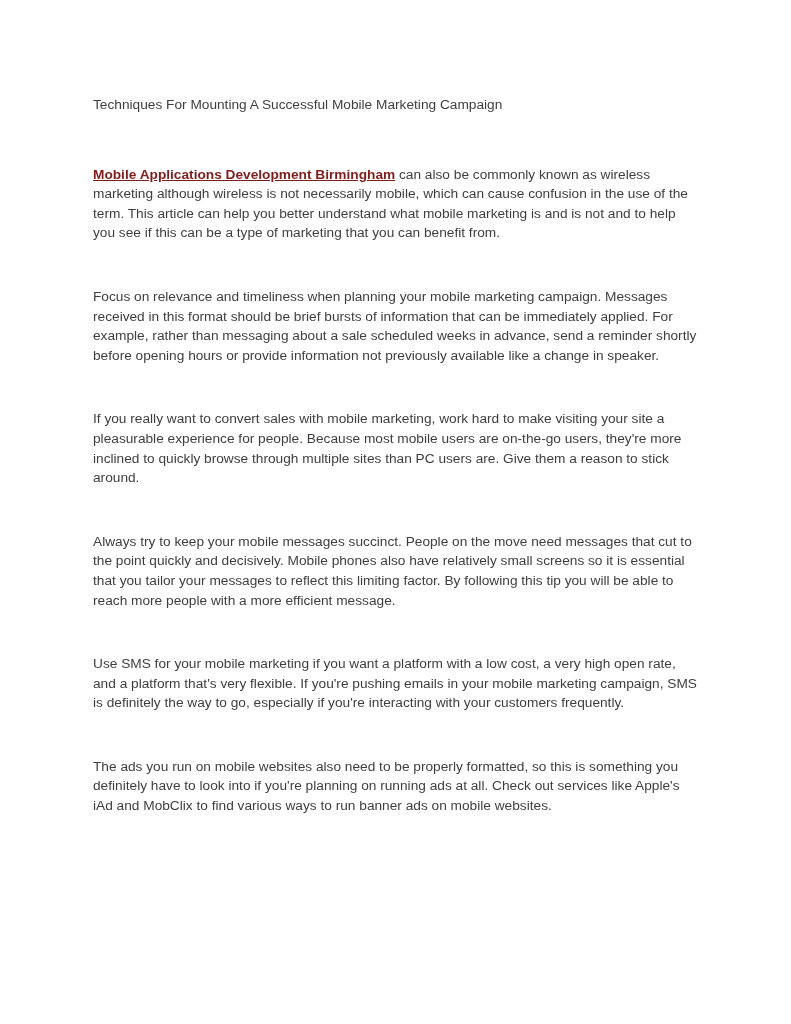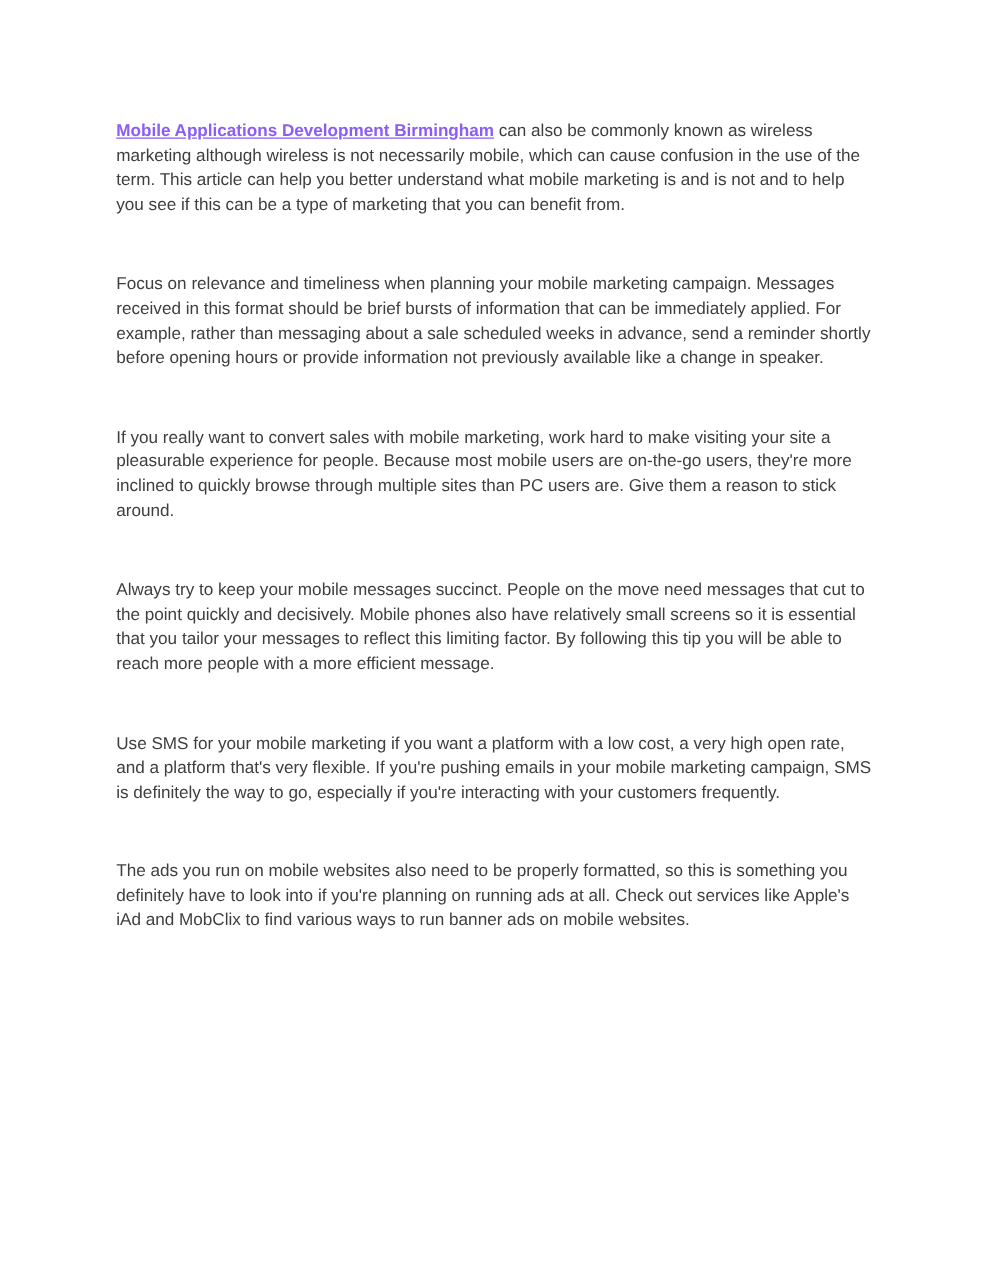--- a/index.html
+++ b/index.html
@@ -24,31 +24,32 @@
     font-size: 13.7px;
     font-weight: 400;
     line-height: 19.6px;
     color: #3e3e3e;
   }
   .para {
     margin: 0 0 44px 0;
     text-align: left;
   }
   a.doc-link {
-    color: #8b5cf6;
+    color: #7f1d1d;
     font-weight: 700;
     text-decoration: underline;
     cursor: pointer;
   }
 </style>
 </head>
 <body>
 
 <div class="page">
 
+  <p class="title">Techniques For Mounting A Successful Mobile Marketing Campaign</p>
 
   <p class="para"><a class="doc-link">Mobile Applications Development Birmingham</a><span> can also be commonly known as wireless marketing although wireless is not necessarily mobile, which can cause confusion in the use of the term. This article can help you better understand what mobile marketing is and is not and to help you see if this can be a type of marketing that you can benefit from.</span></p>
 
   <p class="para">Focus on relevance and timeliness when planning your mobile marketing campaign. Messages received in this format should be brief bursts of information that can be immediately applied. For example, rather than messaging about a sale scheduled weeks in advance, send a reminder shortly before opening hours or provide information not previously available like a change in speaker.</p>
 
   <p class="para">If you really want to convert sales with mobile marketing, work hard to make visiting your site a pleasurable experience for people. Because most mobile users are on-the-go users, they're more inclined to quickly browse through multiple sites than PC users are. Give them a reason to stick around.</p>
 
   <p class="para">Always try to keep your mobile messages succinct. People on the move need messages that cut to the point quickly and decisively. Mobile phones also have relatively small screens so it is essential that you tailor your messages to reflect this limiting factor. By following this tip you will be able to reach more people with a more efficient message.</p>
 
 

